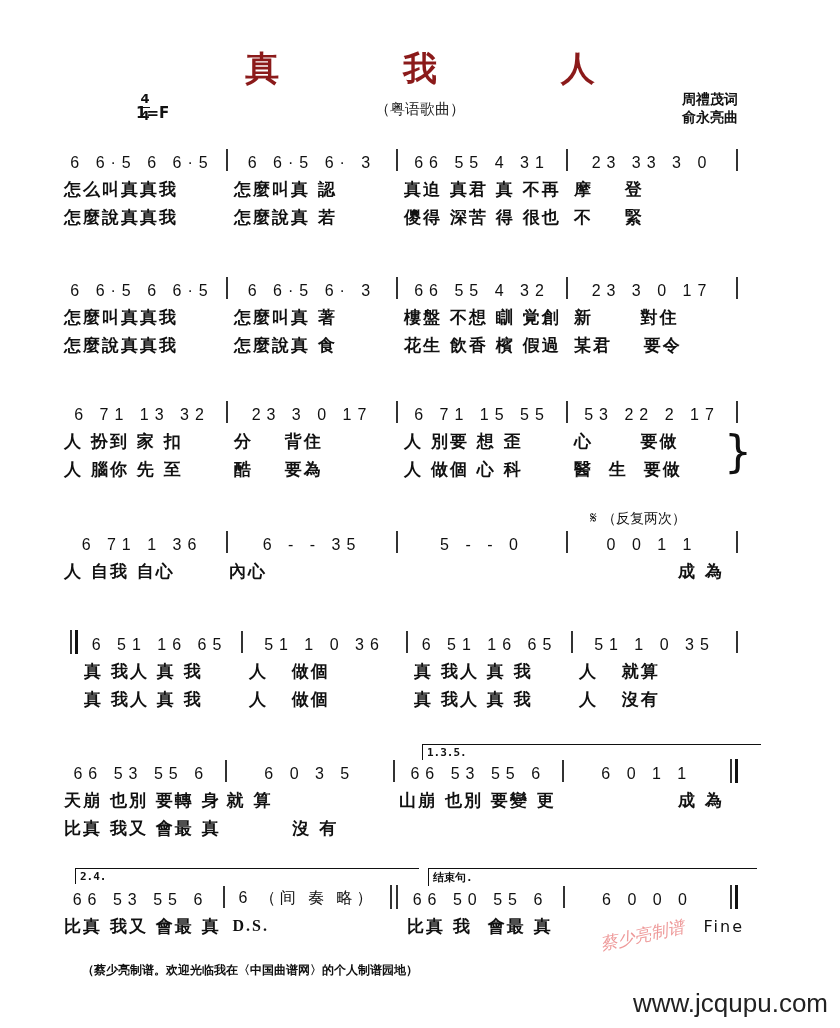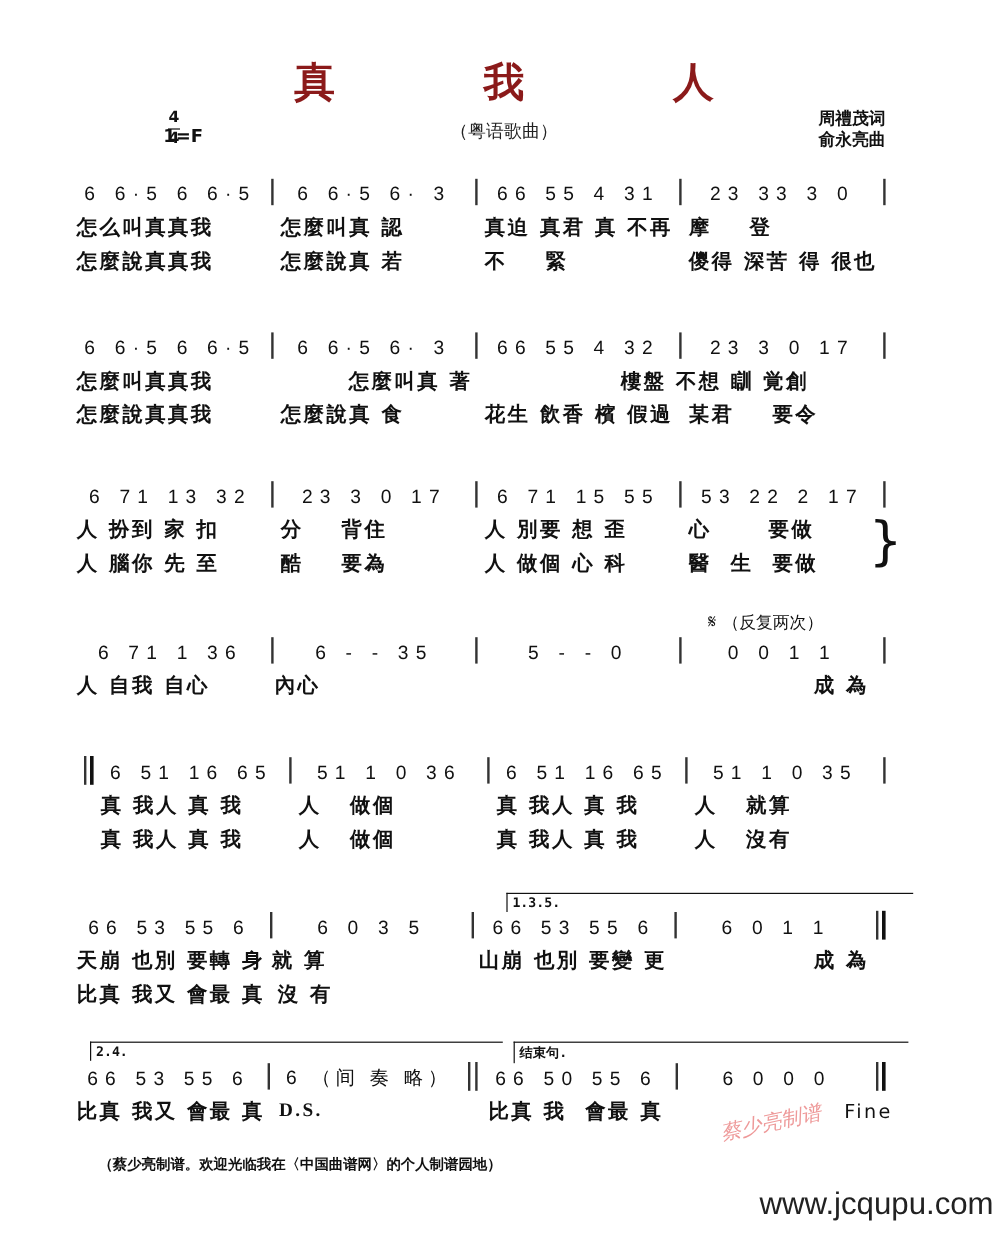--- a/index.html
+++ b/index.html
@@ -68,22 +68,22 @@
   </div>
   <div class="lyrics">
     <span class="lyr-seg">怎么叫真真我</span>
     <span class="lyr-seg">怎麼叫真 認</span>
     <span class="lyr-seg">真迫 真君 真 不再</span>
     <span class="lyr-seg">摩    登</span>
   </div>
   <div class="lyrics">
     <span class="lyr-seg">怎麼說真真我</span>
     <span class="lyr-seg">怎麼說真 若</span>
+    <span class="lyr-seg">儍得 深苦 得 很也</span>
     <span class="lyr-seg">不    緊</span>
-    <span class="lyr-seg">儍得 深苦 得 很也</span>
   </div>
 </div>
 
 <div class="abs row" style="top:273px">
   <div class="notes">
     <div class="measure">
         <span class="note">6 6·5 6 6·5</span>
       </div>
     <div class="barline"></div>
     <div class="measure">
@@ -96,20 +96,21 @@
     <div class="barline"></div>
     <div class="measure">
         <span class="note">23 3 0 17</span>
       </div>
     <div class="barline"></div>
   </div>
   <div class="lyrics">
     <span class="lyr-seg">怎麼叫真真我</span>
     <span class="lyr-seg">怎麼叫真 著</span>
     <span class="lyr-seg">樓盤 不想 瞓 覚創</span>
+    <span class="lyr-seg">新      對住</span>
   </div>
   <div class="lyrics">
     <span class="lyr-seg">怎麼說真真我</span>
     <span class="lyr-seg">怎麼說真 食</span>
     <span class="lyr-seg">花生 飲香 檳 假過</span>
     <span class="lyr-seg">某君    要令</span>
   </div>
 </div>
 
 <div class="abs row" style="top:397px">
@@ -234,21 +235,21 @@
     <div class="dbl"></div>
   </div>
   <div class="lyrics">
     <span class="lyr-seg">天崩 也別 要轉 身</span>
     <span class="lyr-seg" style="text-align:left;padding-right:10px">就 算</span>
     <span class="lyr-seg">山崩 也別 要變 更</span>
     <span class="lyr-seg" style="text-align:right;padding-right:20px">成 為</span>
   </div>
   <div class="lyrics">
     <span class="lyr-seg">比真 我又 會最 真</span>
-    <span class="lyr-seg" style="text-align:left;padding-right:10px">沒 有</span>
+    <span class="lyr-seg" style="text-align:center;padding-right:10px">沒 有</span>
     <span class="lyr-seg"></span>
     <span class="lyr-seg"></span>
   </div>
 </div>
 
 <div class="abs volta" style="left:75px;top:868px;width:335px">2.4.</div>
 <div class="abs volta" style="left:428px;top:868px;width:320px">结束句.</div>
 <div class="abs row" style="top:882px">
   <div class="notes">
     <div class="measure">

